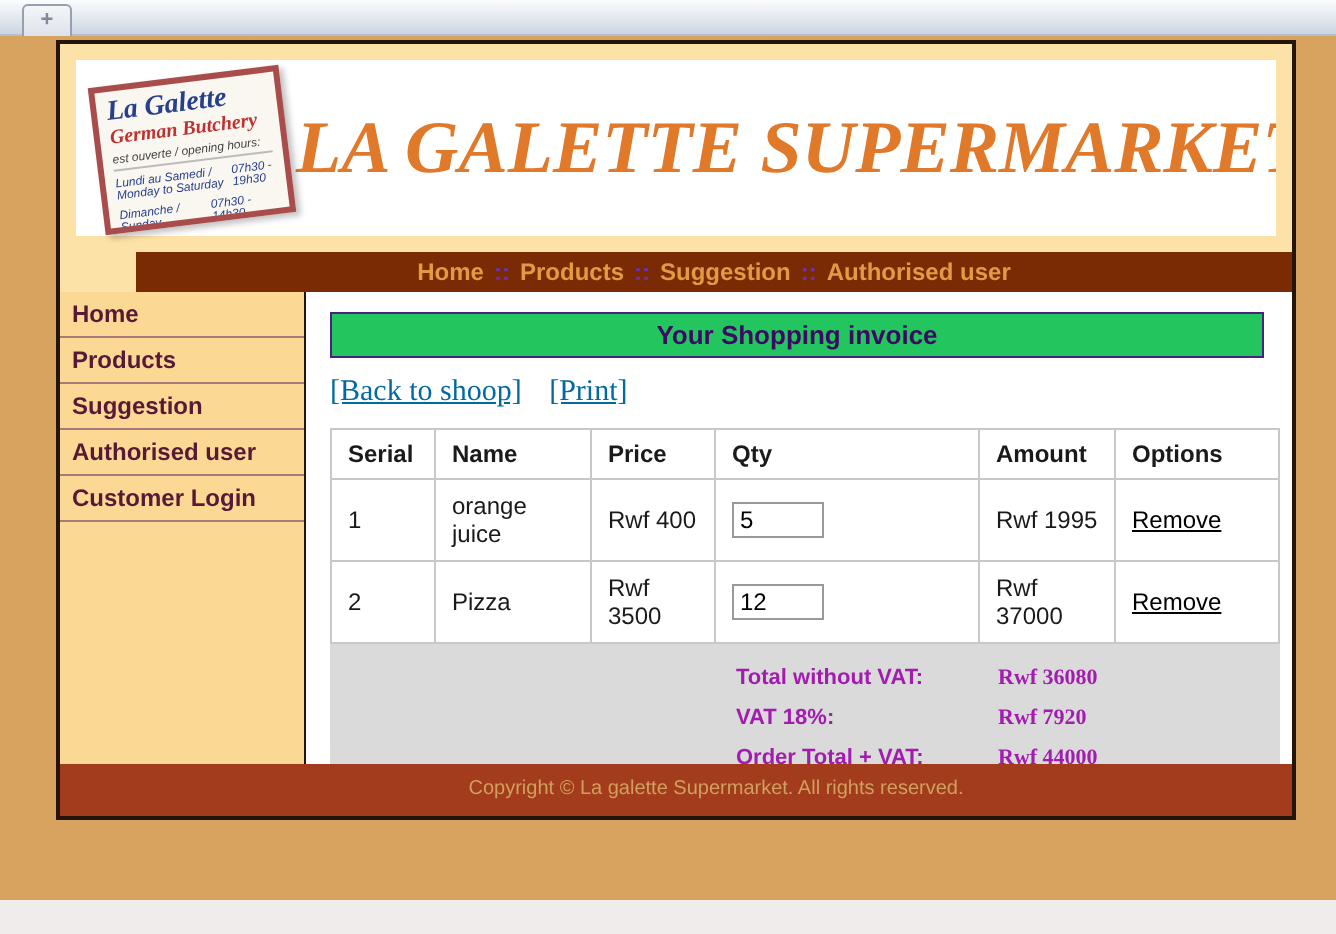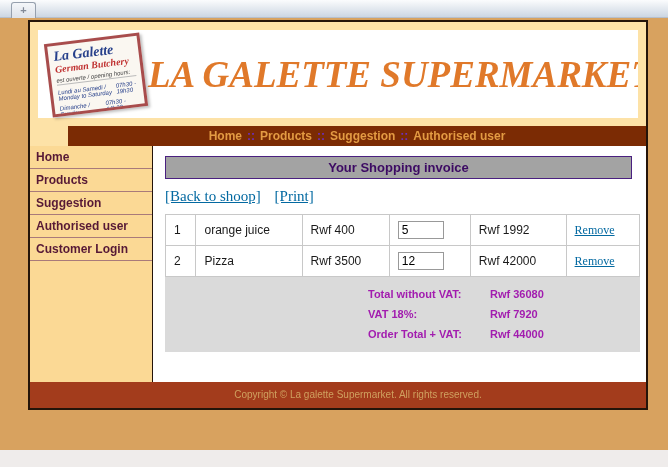--- a/index.html
+++ b/index.html
@@ -34,38 +34,38 @@
   .nav { height: 20px; line-height: 20px; background: #7b2b04; text-align: center; font-size: 12px; font-weight: bold; margin-left: 38px; }
   .nav a { color: #e39b43; text-decoration: none; margin: 0 3px; }
   .nav .sep { color: #6d2fbf; margin: 0 2px; }
 
   
   .content { display: flex; height: 236px; }
   .sidebar { width: 123px; background: #fbd995; border-right: 1px solid #241409; flex: none; }
   .side-item { font-size: 12px; font-weight: bold; color: #571936; padding: 4px 5px 4px 6px; border-bottom: 1px solid #a87a7a; cursor: pointer; }
   .main { flex: 1; background: #ffffff; padding: 8px 6px 0 12px; overflow: hidden; }
 
-  .invoice-title { background: #a3a3a3; border: 1px solid #4a2080; text-align: center; font-size: 13px;
+  .invoice-title { background: #22c55e; border: 1px solid #4a2080; text-align: center; font-size: 13px;
     font-weight: bold; color: #3c0a63; padding: 3px 0; margin: 2px 8px 9px 0; }
   .links-row { font-family: "Liberation Serif", serif; font-size: 15px; margin-bottom: 9px; }
   .links-row a { color: #0369a1; text-decoration: underline; margin-right: 10px; }
 
   table.inv { width: 100%; border-collapse: collapse; }
   table.inv th, table.inv td { border: 1px solid #c8c8c8; text-align: left; font-size: 12px; padding: 4px 8px; color: #1a1a1a; }
   table.inv th { font-weight: bold; padding: 5px 8px; }
   table.inv td { padding: 6px 8px; }
   .col-serial { width: 52px; } .col-name { width: 78px; } .col-price { width: 62px; }
   .col-qty { width: 132px; } .col-amount { width: 68px; }
   .qty-input { width: 46px; height: 18px; border: 1px solid #999; font-size: 12px; padding: 0 3px; font-family: "Liberation Sans", sans-serif; }
-  a.remove-link { color: #0369a1; text-decoration: underline; font-family: Liberation Serif, serif; }
+  a.remove-link { color: #000000; text-decoration: underline; }
 
   .totals { background: #dadada; padding: 9px 0 6px 0; }
   .total-row { position: relative; height: 20px; font-size: 11px; font-weight: bold; color: #a21caf; }
   .total-label { position: absolute; left: 203px; top: 2px; }
-  .total-value { position: absolute; left: 325px; top: 2px; }
+  .total-value { position: absolute; left: 334px; top: 2px; font-family: Liberation Serif, serif; }
 
   
   .footer { height: 26px; line-height: 26px; background: #a33c1c; color: #cfa05f; text-align: center; font-size: 10px; padding-left: 40px; }
 </style>
 </head>
 <body>
 
 <div class="chrome">
   <div class="chrome-tab">
     <span>+</span>
@@ -110,34 +110,42 @@
       <div class="main">
         <div class="invoice-title">Your Shopping invoice</div>
 
         <div class="links-row">
           <a href="#">[Back to shoop]</a>
           <a href="#">[Print]</a>
         </div>
 
         <table class="inv">
           <tbody>
+              <tr>
+            <th class="col-serial">Serial</th>
+            <th class="col-name">Name</th>
+            <th class="col-price">Price</th>
+            <th class="col-qty">Qty</th>
+            <th class="col-amount">Amount</th>
+            <th>Options</th>
+          </tr>
           <tr>
             <td>1</td>
             <td>orange juice</td>
             <td>Rwf 400</td>
             <td><input class="qty-input" value="5" style=""></td>
-            <td>Rwf 1992</td>
+            <td>Rwf 1995</td>
             <td><a href="#" class="remove-link">Remove</a></td>
           </tr>
           <tr>
             <td>2</td>
             <td>Pizza</td>
             <td>Rwf 3500</td>
             <td><input class="qty-input" value="12" style=""></td>
-            <td>Rwf 42000</td>
+            <td>Rwf 37000</td>
             <td><a href="#" class="remove-link">Remove</a></td>
           </tr>
         </tbody>
           </table>
 
         <div class="totals">
           <div class="total-row">
             <span class="total-label">Total without VAT:</span>
             <span class="total-value">Rwf 36080</span>
           </div>

